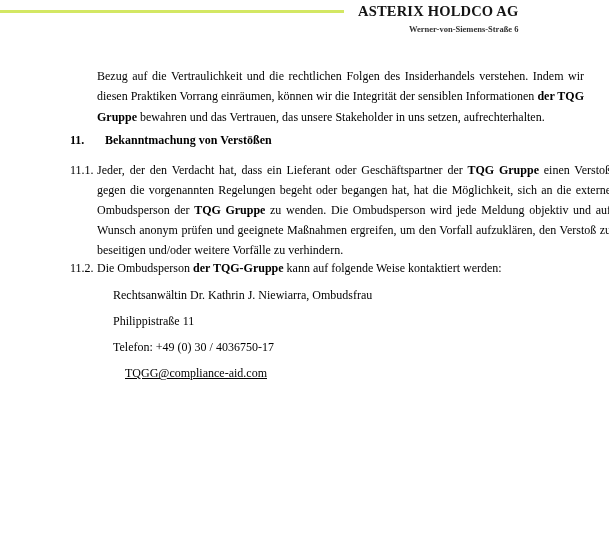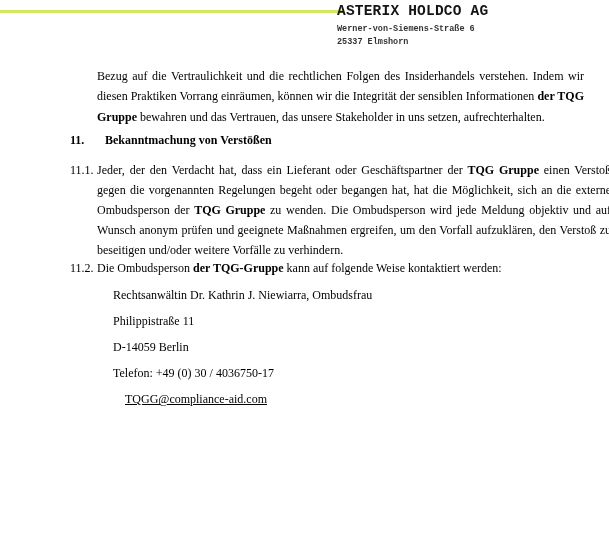--- a/index.html
+++ b/index.html
@@ -10,22 +10,23 @@
     overflow:hidden;
     font-family:"Liberation Serif","DejaVu Serif",serif;
     color:#000;
   }
   .rule {
     position:absolute; left:0; top:10px;
     width:344px; height:3px;
     background:#d3e763;
   }
   .letterhead {
-    position:absolute; left:337px; top:3px;
-    font-family:Liberation Mono, monospace;
+    position:absolute; left:358px; top:3px;
+    font-family:Liberation Serif, serif;
+    text-align:right;
   }
   .company {
     font-size:14.5px; font-weight:bold; color:#141414;
     line-height:17px; letter-spacing:0.2px; white-space:nowrap;
   }
   .addr {
     font-size:8.5px; font-weight:bold; color:#333;
     line-height:13px; white-space:nowrap;
   }
   .addr.first { margin-top:3px; }
@@ -59,33 +60,31 @@
 </head>
 <body>
 
 <div class="page">
 
   <div class="rule" style="background: rgb(211, 231, 99);"></div>
 
   <div class="letterhead">
     <div class="company">ASTERIX HOLDCO AG</div>
     <div class="addr first">Werner-von-Siemens-Straße 6</div>
-    <div class="addr">25337 Elmshorn</div>
   </div>
 
   <p class="para intro"><span>Bezug auf die Vertraulichkeit und die rechtlichen Folgen des Insiderhandels verstehen. Indem wir diesen Praktiken Vorrang einräumen, können wir die Integrität der sensiblen Informationen </span><span style="font-weight: bold;">der TQG Gruppe</span><span> bewahren und das Vertrauen, das unsere Stakeholder in uns setzen, aufrechterhalten.</span></p>
 
   <div class="heading"><span class="num">11.</span><span>Bekanntmachung von Verstößen</span></div>
 
   <p class="para clause c1"><span class="num">11.1.</span><span><span>Jeder, der den Verdacht hat, dass ein Lieferant oder Geschäftspartner der </span><span style="font-weight: bold;">TQG Gruppe</span><span> einen Verstoß gegen die vorgenannten Regelungen begeht oder begangen hat, hat die Möglichkeit, sich an die externe Ombudsperson der </span><span style="font-weight: bold;">TQG Gruppe</span><span> zu wenden. Die Ombudsperson wird jede Meldung objektiv und auf Wunsch anonym prüfen und geeignete Maßnahmen ergreifen, um den Vorfall aufzuklären, den Verstoß zu beseitigen und/oder weitere Vorfälle zu verhindern.</span></span></p>
 
   <p class="para clause c2"><span class="num">11.2.</span><span><span>Die Ombudsperson </span><span style="font-weight: bold;">der TQG-Gruppe</span><span> kann auf folgende Weise kontaktiert werden:</span></span></p>
 
   <div class="contact">
     <div class="contact-line"><span>Rechtsanwältin Dr. Kathrin J. Niewiarra, Ombudsfrau</span></div>
     <div class="contact-line"><span>Philippistraße 11</span></div>
-    <div class="contact-line"><span>D-14059 Berlin</span></div>
     <div class="contact-line"><span>Telefon: +49 (0) 30 / 4036750-17</span></div>
     <div class="contact-line"><span style="text-decoration: underline; margin-left: 12px;">TQGG@compliance-aid.com</span></div>
   </div>
 
 
 </div>
 
 </body></html>

